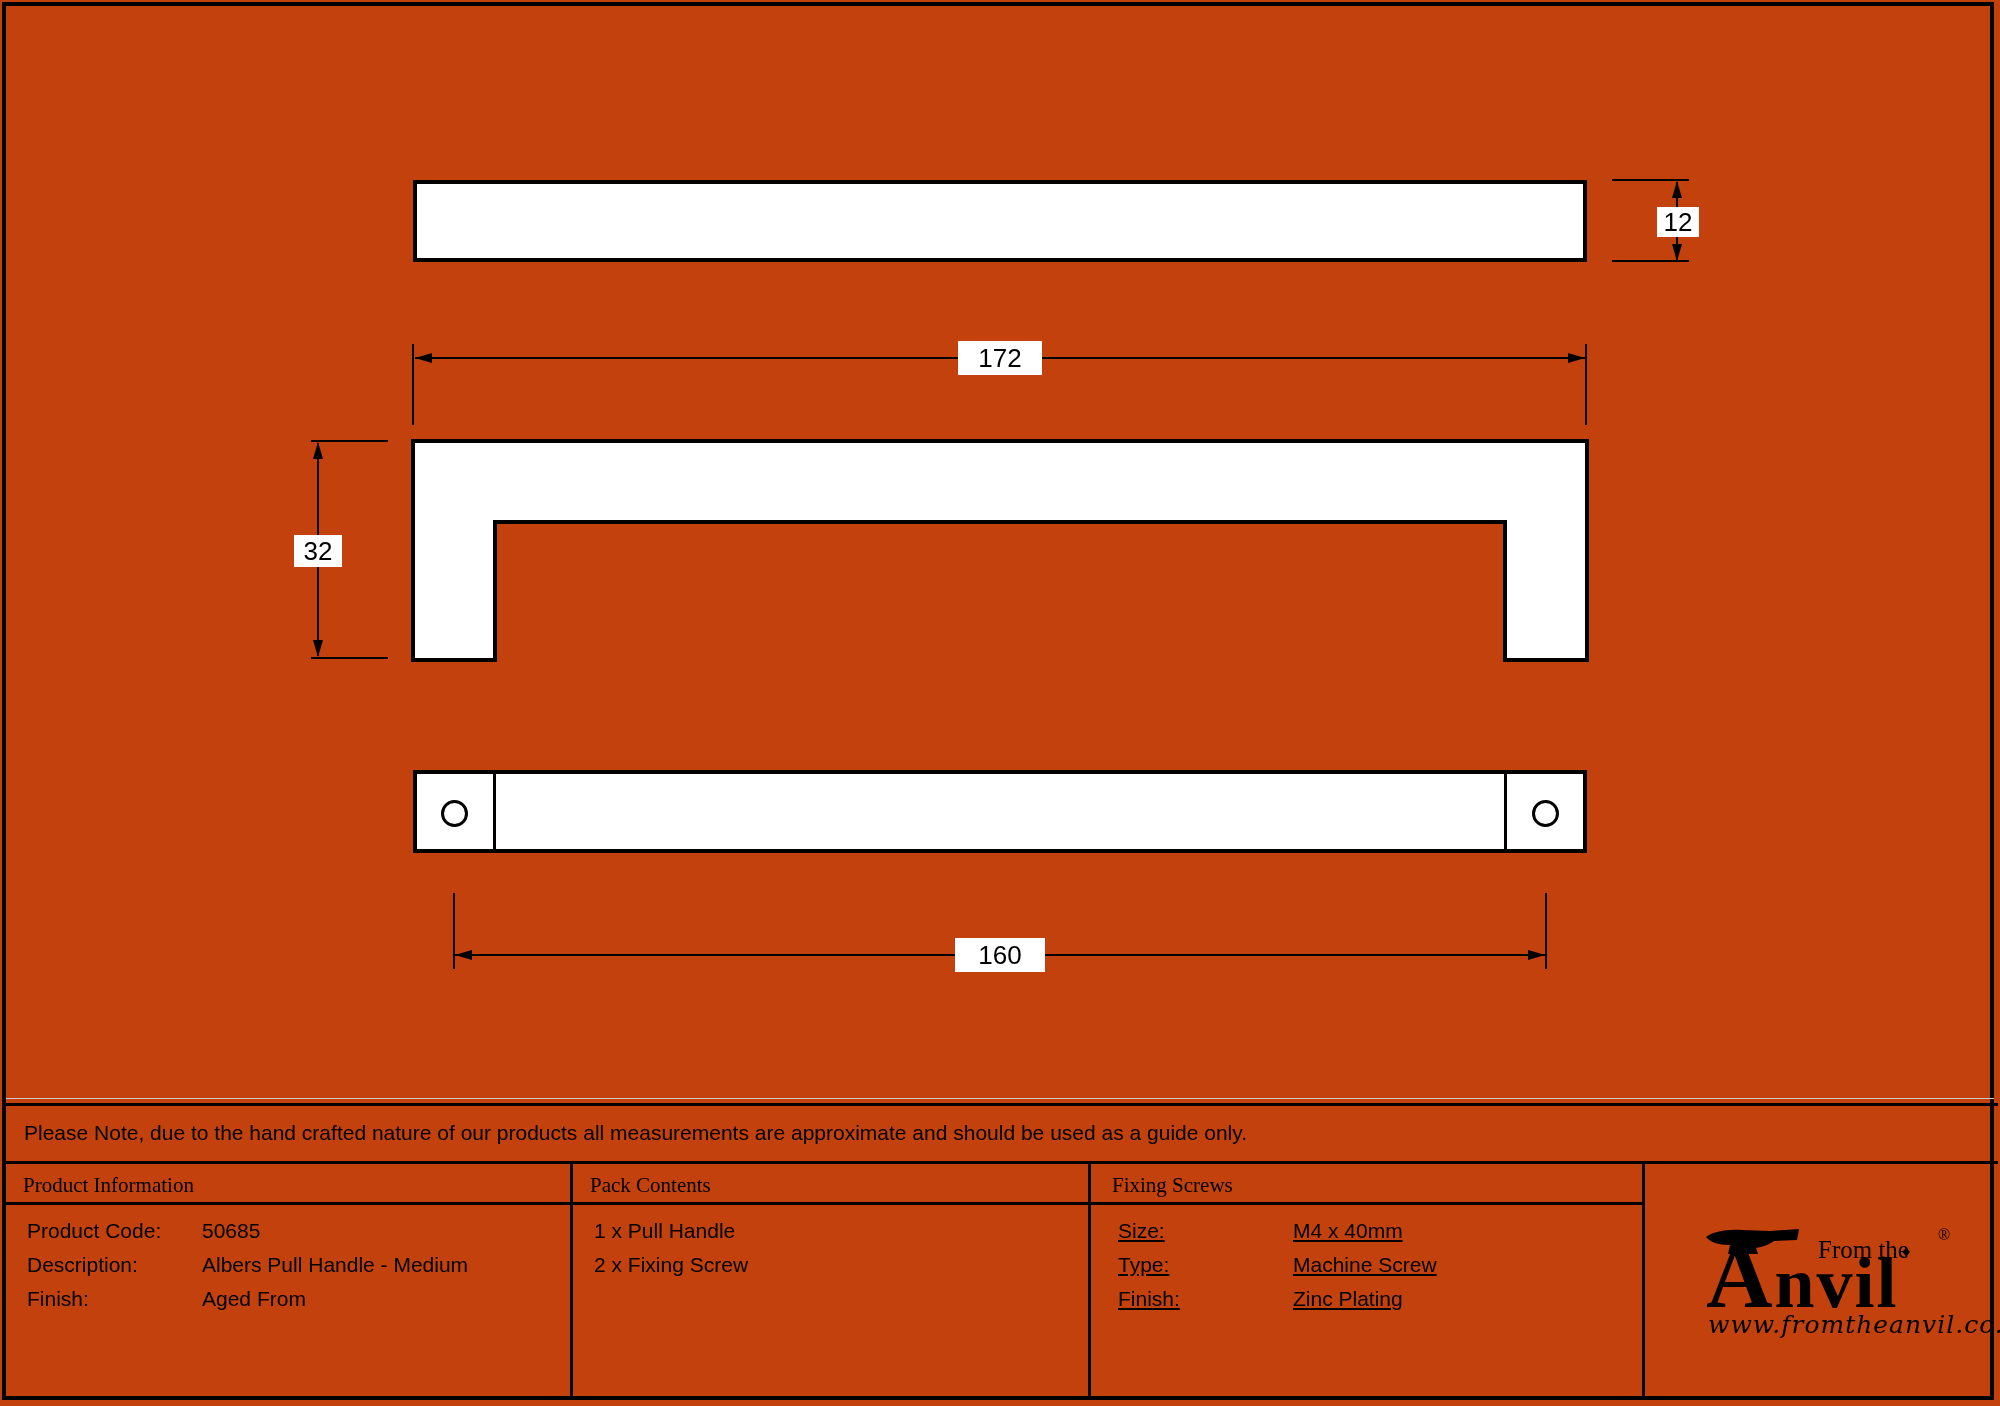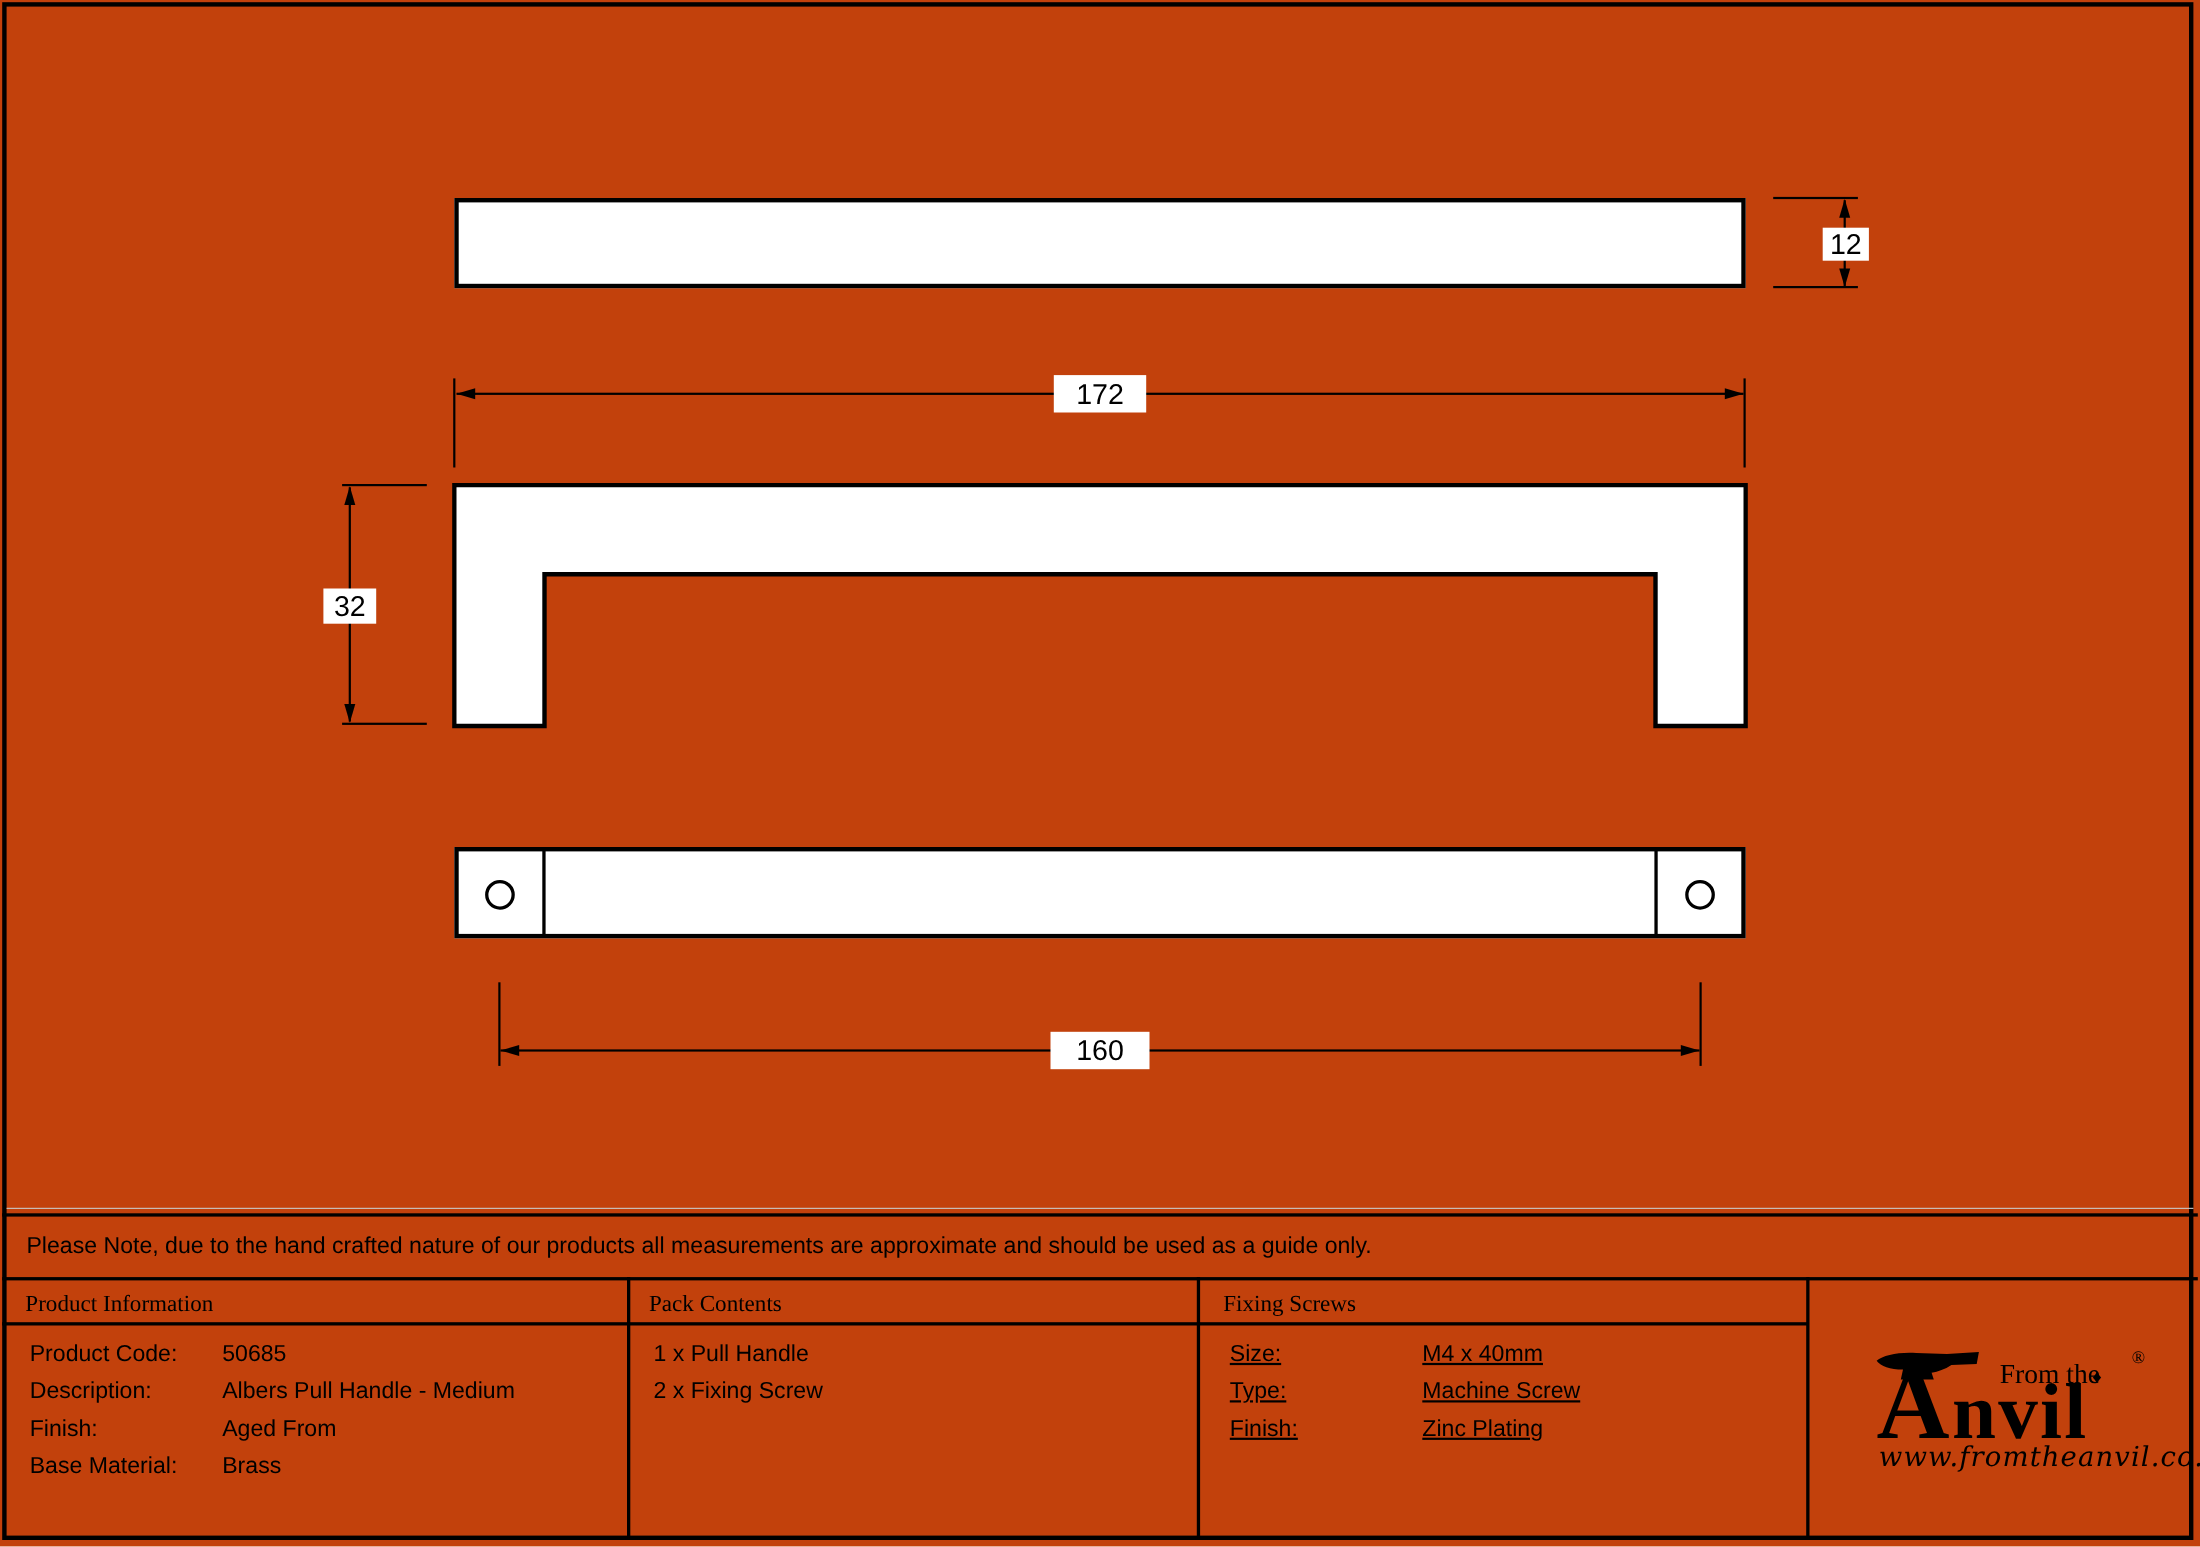--- a/index.html
+++ b/index.html
@@ -105,24 +105,20 @@
       <div class="tvalue">50685</div>
     </div>
     <div class="trow">
       <div class="tlabel">Description:</div>
       <div class="tvalue">Albers Pull Handle - Medium</div>
     </div>
     <div class="trow">
       <div class="tlabel">Finish:</div>
       <div class="tvalue">Aged From</div>
     </div>
-    <div class="trow">
-      <div class="tlabel">Base Material:</div>
-      <div class="tvalue">Brass</div>
-    </div>
   </div>
 
   <div class="col" style="left:594px;width:480px;">
     <div class="item-row">1 x Pull Handle</div>
     <div class="item-row">2 x Fixing Screw</div>
   </div>
 
   <div class="col" style="left:1118px;width:510px;text-decoration:underline;">
     <div class="trow">
       <div class="tlabel">Size:</div>

